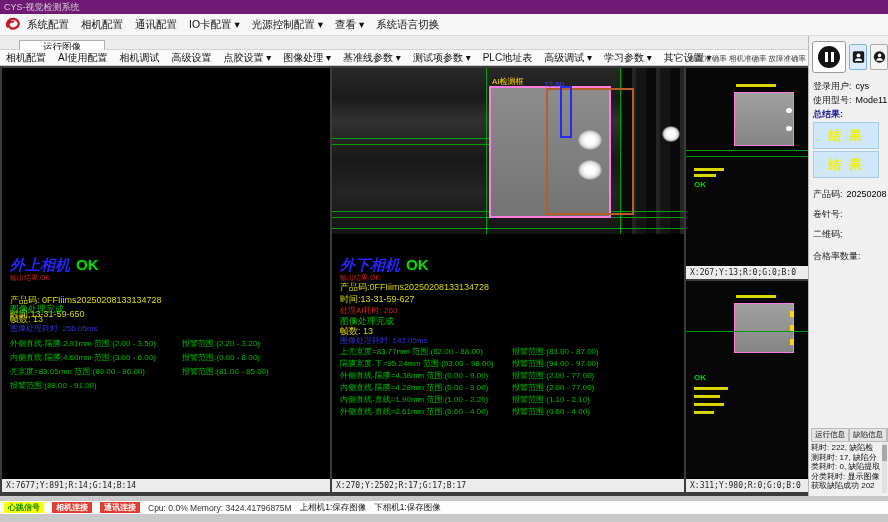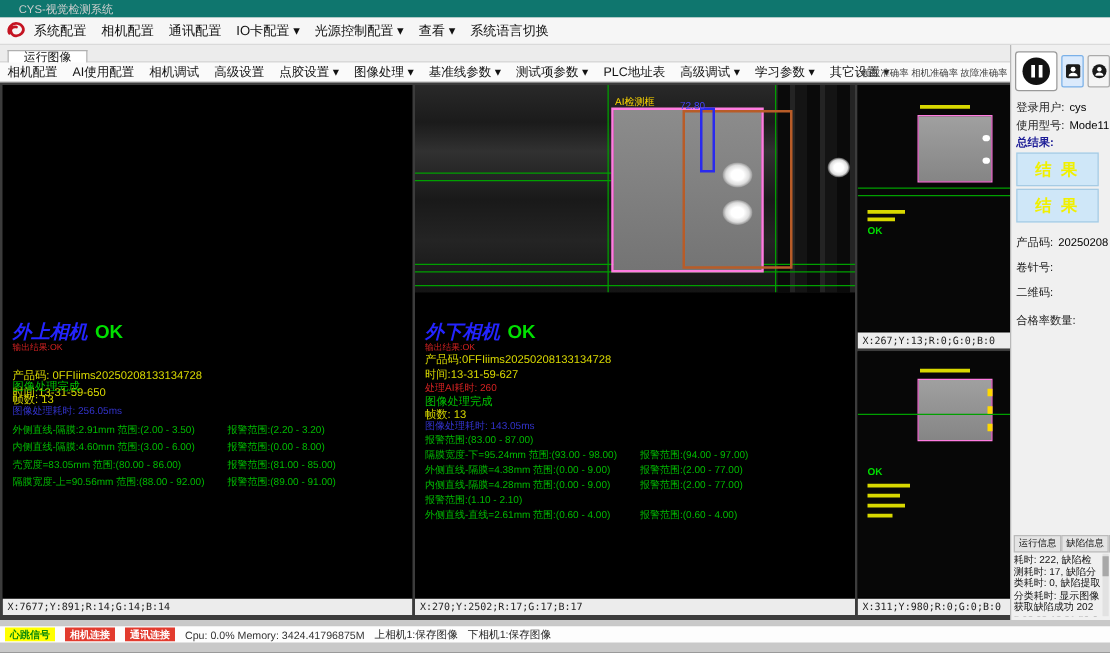--- a/index.html
+++ b/index.html
@@ -1,27 +1,27 @@
 <!DOCTYPE html>
 <html><head>
 <meta charset="utf-8">
 <style>
 *{margin:0;padding:0;box-sizing:border-box}
 html,body{width:888px;height:522px}
 body{background:#9a9a9a;font-family:"Liberation Sans",sans-serif;-webkit-font-smoothing:antialiased}
 .app{position:relative;width:888px;height:522px;background:#c9c9c9;overflow:hidden}
 
 
-.titlebar{position:absolute;left:0;top:0;width:888px;height:14px;background:#0f766e;color:#cfcfcf;font-size:9px;line-height:14px;padding-left:15px}
+.titlebar{position:absolute;left:0;top:0;width:888px;height:14px;background:#701a75;color:#cfcfcf;font-size:9px;line-height:14px;padding-left:4px}
 .menubar{position:absolute;left:0;top:14px;width:888px;height:22px;background:#f6f6f6;border-bottom:1px solid #dadada;display:flex;align-items:center;padding-left:4px;gap:6px}
 .logo{width:17px;height:17px;flex:0 0 auto}
 .menu-items{display:flex;gap:12px;align-items:center}
 .menu-item{font-size:10.5px;color:#111;white-space:nowrap;cursor:default}
 .tabrow{position:absolute;left:0;top:36px;width:810px;height:14px;background:#ececec;border-bottom:1px solid #d2d2d2}
-.tab{display:inline-block;margin-left:6px;padding:0 12px;font-size:9.5px;line-height:12px;background:#fff;border:1px solid #b0b0b0;border-bottom:none;color:#111}
+.tab{display:inline-block;margin-left:19px;padding:0 23px;font-size:9.5px;line-height:12px;background:#fff;border:1px solid #b0b0b0;border-bottom:none;color:#111}
 .toolbar{position:absolute;left:0;top:50px;width:810px;height:16px;background:#fafafa;border-bottom:1px solid #c8c8c8;display:flex;align-items:center;gap:9px;padding-left:6px}
 .tool-item{font-size:10px;color:#111;white-space:nowrap}
 .toolbar-right{position:absolute;right:4px;top:4px;font-size:7.5px;color:#444;white-space:nowrap}
 
 
 .content{position:absolute;left:0;top:66px;width:810px;height:430px;background:#3c3c3c}
 .panel{position:absolute;background:#000;overflow:hidden}
 .left-panel{left:2px;top:2px;width:328px;height:424px}
 .mid-panel{left:332px;top:2px;width:352px;height:424px}
 .s1{left:686px;top:2px;width:122px;height:211px}
@@ -175,21 +175,20 @@
             <span class="meas-val">内侧直线-隔膜:4.60mm 范围:(3.00 - 6.00)</span>
             <span class="meas-alarm">报警范围:(0.00 - 8.00)</span>
           </div>
 
           <div class="meas-row">
             <span class="meas-val">壳宽度=83.05mm 范围:(80.00 - 86.00)</span>
             <span class="meas-alarm">报警范围:(81.00 - 85.00)</span>
           </div>
 
           <div class="meas-row">
-            <span class="meas-val">隔膜宽度-上=90.56mm 范围:(88.00 - 92.00)</span>
             <span class="meas-alarm">报警范围:(89.00 - 91.00)</span>
           </div>
         </div>
       <div class="coords-bar">X:7677;Y:891;R:14;G:14;B:14</div>
     </div>
 
     <div class="panel mid-panel">
       <div class="img-area">
         <div class="m-bg"></div>
         <div class="m-right"></div>
@@ -215,39 +214,41 @@
       <div class="ov red mv-out">输出结果:OK</div>
       <div class="ov yel mv-bar">产品码:0FFIiims20250208133134728</div>
       <div class="ov yel mv-time">时间:13-31-59-627</div>
       <div class="ov red mv-ai" style="font-size:8px">处理AI耗时: 260</div>
       <div class="ov grn mv-done">图像处理完成</div>
       <div class="ov yel mv-frames">帧数: 13</div>
       <div class="ov blu mv-elapsed">图像处理耗时: 143.05ms</div>
       <div class="meas-list mv-meas">
 
           <div class="meas-row">
+            <span class="meas-val">上壳宽度=83.77mm 范围:(82.00 - 88.00)</span>
             <span class="meas-alarm">报警范围:(83.00 - 87.00)</span>
           </div>
 
           <div class="meas-row">
             <span class="meas-val">隔膜宽度-下=95.24mm 范围:(93.00 - 98.00)</span>
             <span class="meas-alarm">报警范围:(94.00 - 97.00)</span>
           </div>
 
           <div class="meas-row">
             <span class="meas-val">外侧直线-隔膜=4.38mm 范围:(0.00 - 9.00)</span>
             <span class="meas-alarm">报警范围:(2.00 - 77.00)</span>
           </div>
 
           <div class="meas-row">
             <span class="meas-val">内侧直线-隔膜=4.28mm 范围:(0.00 - 9.00)</span>
             <span class="meas-alarm">报警范围:(2.00 - 77.00)</span>
           </div>
 
           <div class="meas-row">
+            <span class="meas-val">内侧直线-直线=1.90mm 范围:(1.00 - 2.20)</span>
             <span class="meas-alarm">报警范围:(1.10 - 2.10)</span>
           </div>
 
           <div class="meas-row">
             <span class="meas-val">外侧直线-直线=2.61mm 范围:(0.60 - 4.00)</span>
             <span class="meas-alarm">报警范围:(0.60 - 4.00)</span>
           </div>
         </div>
       <div class="coords-bar">X:270;Y:2502;R:17;G:17;B:17</div>
     </div>

